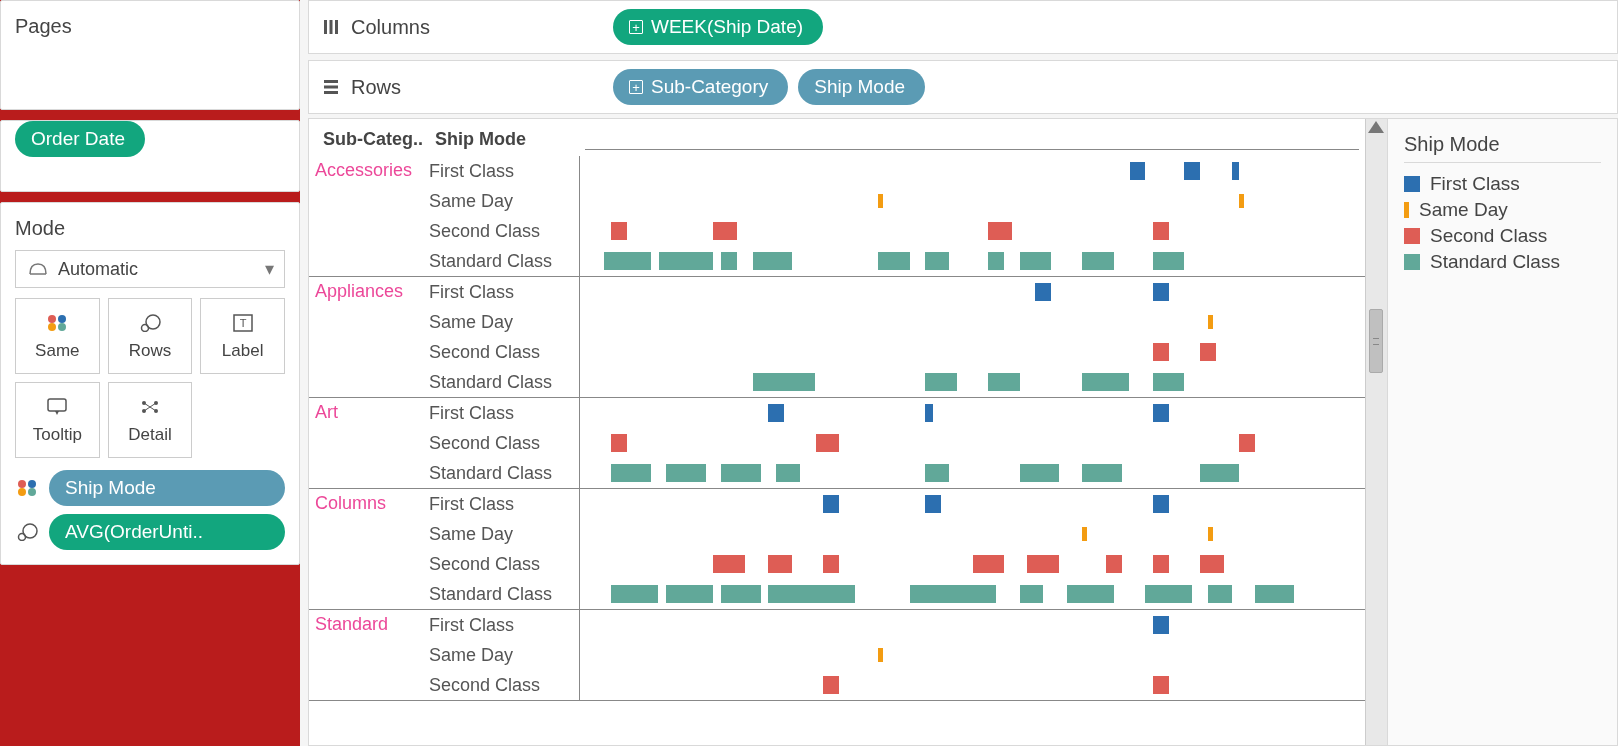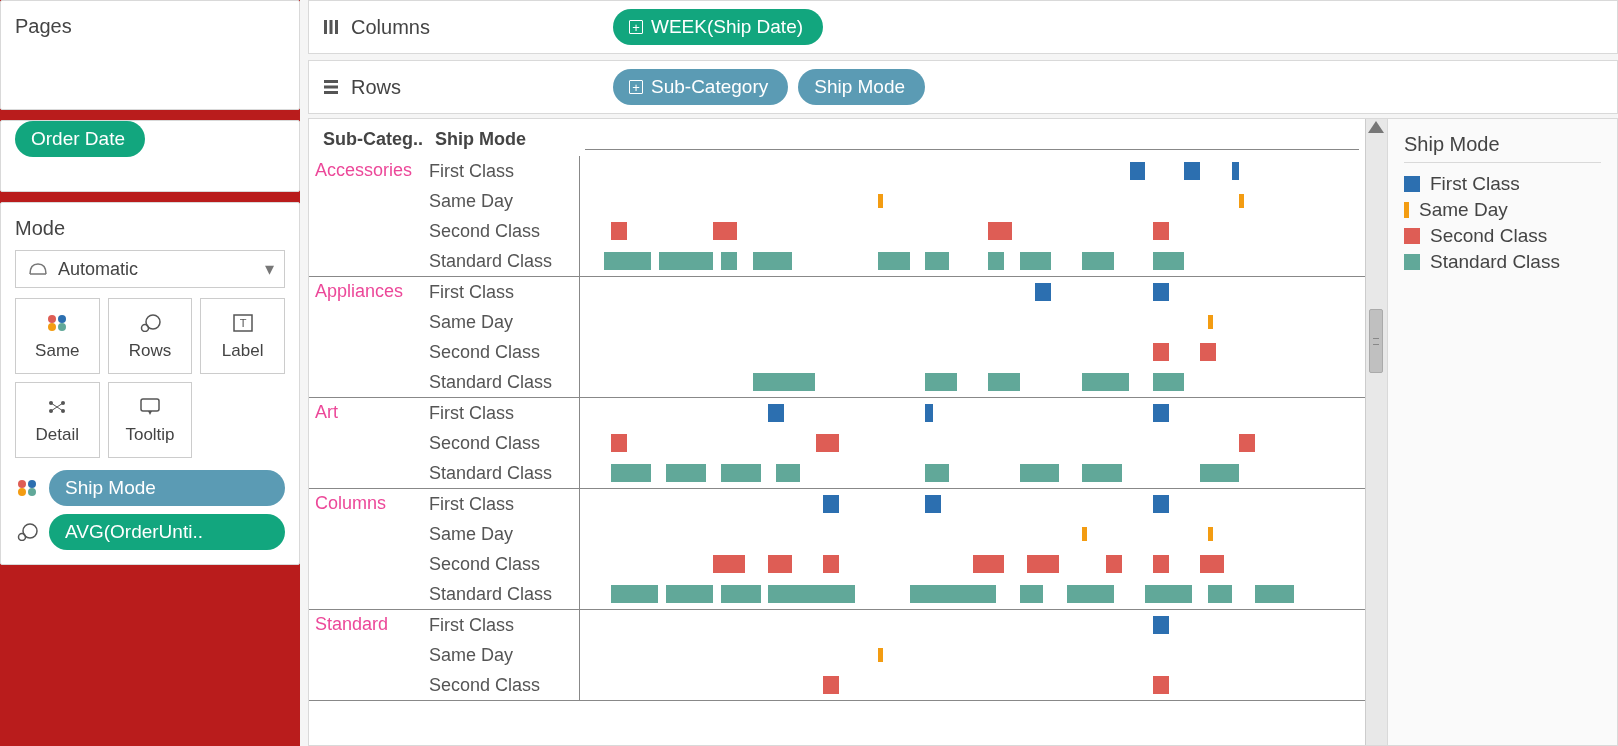--- a/index.html
+++ b/index.html
@@ -279,39 +279,39 @@
           <span class="mark-icon">
             <svg width="20" height="18">
                 <rect x="1" y="1" width="18" height="16" fill="none" stroke="#555" stroke-width="1.5"></rect>
                 <text x="10" y="13" text-anchor="middle" font-size="11" fill="#555">T</text>
               </svg>
           </span>
           <span>Label</span>
         </div>
         <div class="mark-btn">
           <span class="mark-icon">
+            <svg width="20" height="18">
+                <rect x="1" y="1" width="18" height="12" rx="2" fill="none" stroke="#555" stroke-width="1.5"></rect>
+                <path d="M8 13 L10 17 L12 13 Z" fill="#555"></path>
+              </svg>
+          </span>
+          <span>Tooltip</span>
+        </div>
+        <div class="mark-btn">
+          <span class="mark-icon">
             <svg width="20" height="14">
                 <circle cx="4" cy="3" r="2" fill="#555"></circle>
                 <circle cx="16" cy="3" r="2" fill="#555"></circle>
                 <circle cx="4" cy="11" r="2" fill="#555"></circle>
                 <circle cx="16" cy="11" r="2" fill="#555"></circle>
                 <line x1="4" y1="3" x2="16" y2="11" stroke="#555"></line>
                 <line x1="4" y1="11" x2="16" y2="3" stroke="#555"></line>
               </svg>
           </span>
           <span>Detail</span>
-        </div>
-        <div class="mark-btn">
-          <span class="mark-icon">
-            <svg width="20" height="18">
-                <rect x="1" y="1" width="18" height="12" rx="2" fill="none" stroke="#555" stroke-width="1.5"></rect>
-                <path d="M8 13 L10 17 L12 13 Z" fill="#555"></path>
-              </svg>
-          </span>
-          <span>Tooltip</span>
         </div>
       </div>
 
       <div class="mark-row">
         <span class="mark-icon">
           <svg width="20" height="18">
               <circle cx="5" cy="5" r="4" fill="#de5d55"></circle>
               <circle cx="15" cy="5" r="4" fill="#2c6fb0"></circle>
               <circle cx="5" cy="13" r="4" fill="#f39c12"></circle>
               <circle cx="15" cy="13" r="4" fill="#61a899"></circle>

